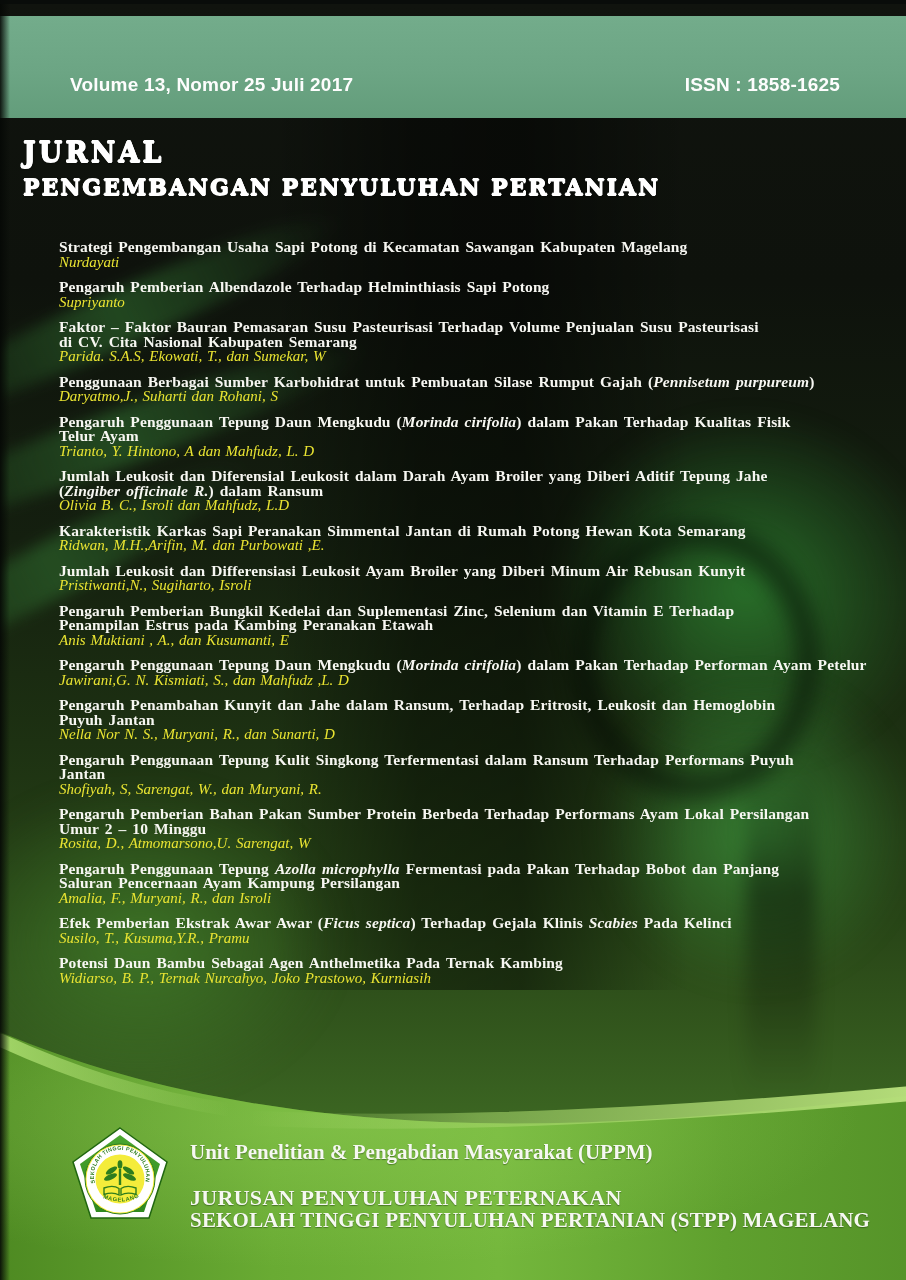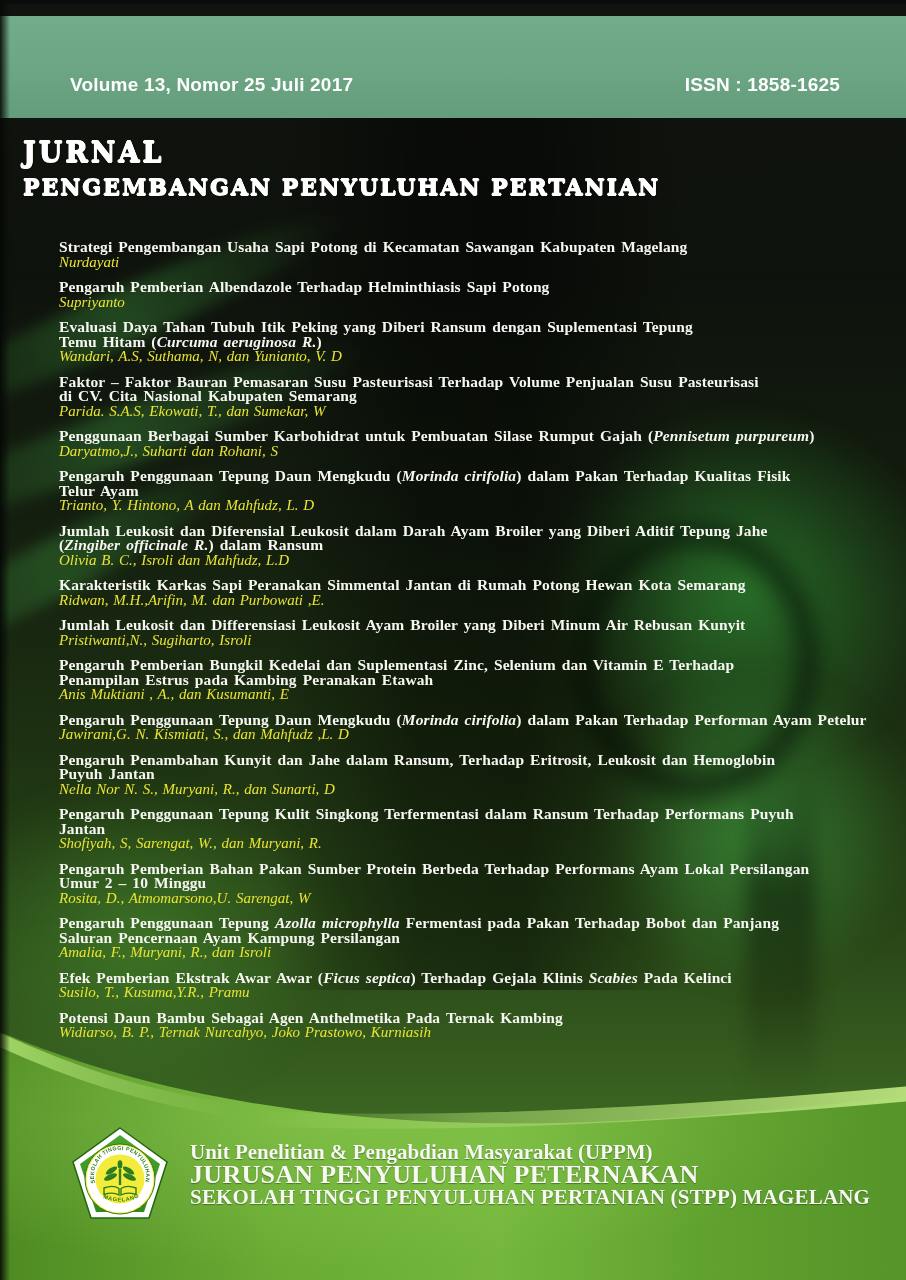--- a/index.html
+++ b/index.html
@@ -50,21 +50,21 @@
   .a-title{color:#f7f7f2;font-weight:bold;font-size:15.5px;line-height:14.5px;
     word-spacing:2px;white-space:nowrap;letter-spacing:.1px;}
   .a-authors{color:#e9e432;font-weight:normal;font-style:italic;font-size:15px;line-height:14.5px;
     word-spacing:1px;white-space:nowrap;}
   
   .footer-svg{position:absolute;left:0;top:1010px;width:906px;height:270px;z-index:20;}
   .footer-text{position:absolute;left:190px;top:1141px;z-index:30;color:#f6f8f1;
     font-family:"Liberation Serif",serif;font-weight:bold;line-height:22.5px;
     text-shadow:0 1px 1px rgba(30,60,15,.5);}
   .footer-text .f1{font-size:21px;}
-  .footer-text .f2{font-size:26px;letter-spacing:.3px;}
+  .footer-text .f2{font-size:22px;letter-spacing:.3px;margin-top:23px;}
   .footer-text .f3{font-size:21px;letter-spacing:.2px;}
   .logo{position:absolute;left:68px;top:1127px;width:104px;height:100px;z-index:30;}
 </style>
 </head>
 <body>
 
 <div class="page">
 
   <div class="ov glow-right-1"></div>
   <div class="ov glow-right-2"></div>
@@ -90,24 +90,20 @@
   <div class="a-item">
     <div class="a-title">Strategi Pengembangan Usaha Sapi Potong di Kecamatan Sawangan Kabupaten Magelang</div>
     <div class="a-authors">Nurdayati</div>
   </div>
 
   <div class="a-item">
     <div class="a-title">Pengaruh Pemberian Albendazole Terhadap Helminthiasis Sapi Potong</div>
     <div class="a-authors">Supriyanto</div>
   </div>
 
-  <div class="a-item">
-    <div class="a-title">Evaluasi Daya Tahan Tubuh Itik Peking yang Diberi Ransum dengan Suplementasi Tepung<br>Temu Hitam (<i>Curcuma aeruginosa R.</i>)</div>
-    <div class="a-authors">Wandari, A.S, Suthama, N, dan Yunianto, V. D</div>
-  </div>
 
   <div class="a-item">
     <div class="a-title">Faktor – Faktor  Bauran Pemasaran Susu Pasteurisasi Terhadap  Volume Penjualan Susu Pasteurisasi<br>di CV. Cita Nasional Kabupaten Semarang</div>
     <div class="a-authors">Parida. S.A.S, Ekowati, T., dan Sumekar, W</div>
   </div>
 
   <div class="a-item">
     <div class="a-title">Penggunaan Berbagai Sumber Karbohidrat untuk Pembuatan Silase Rumput Gajah (<i>Pennisetum purpureum</i>)</div>
     <div class="a-authors">Daryatmo,J., Suharti dan Rohani, S</div>
   </div>

